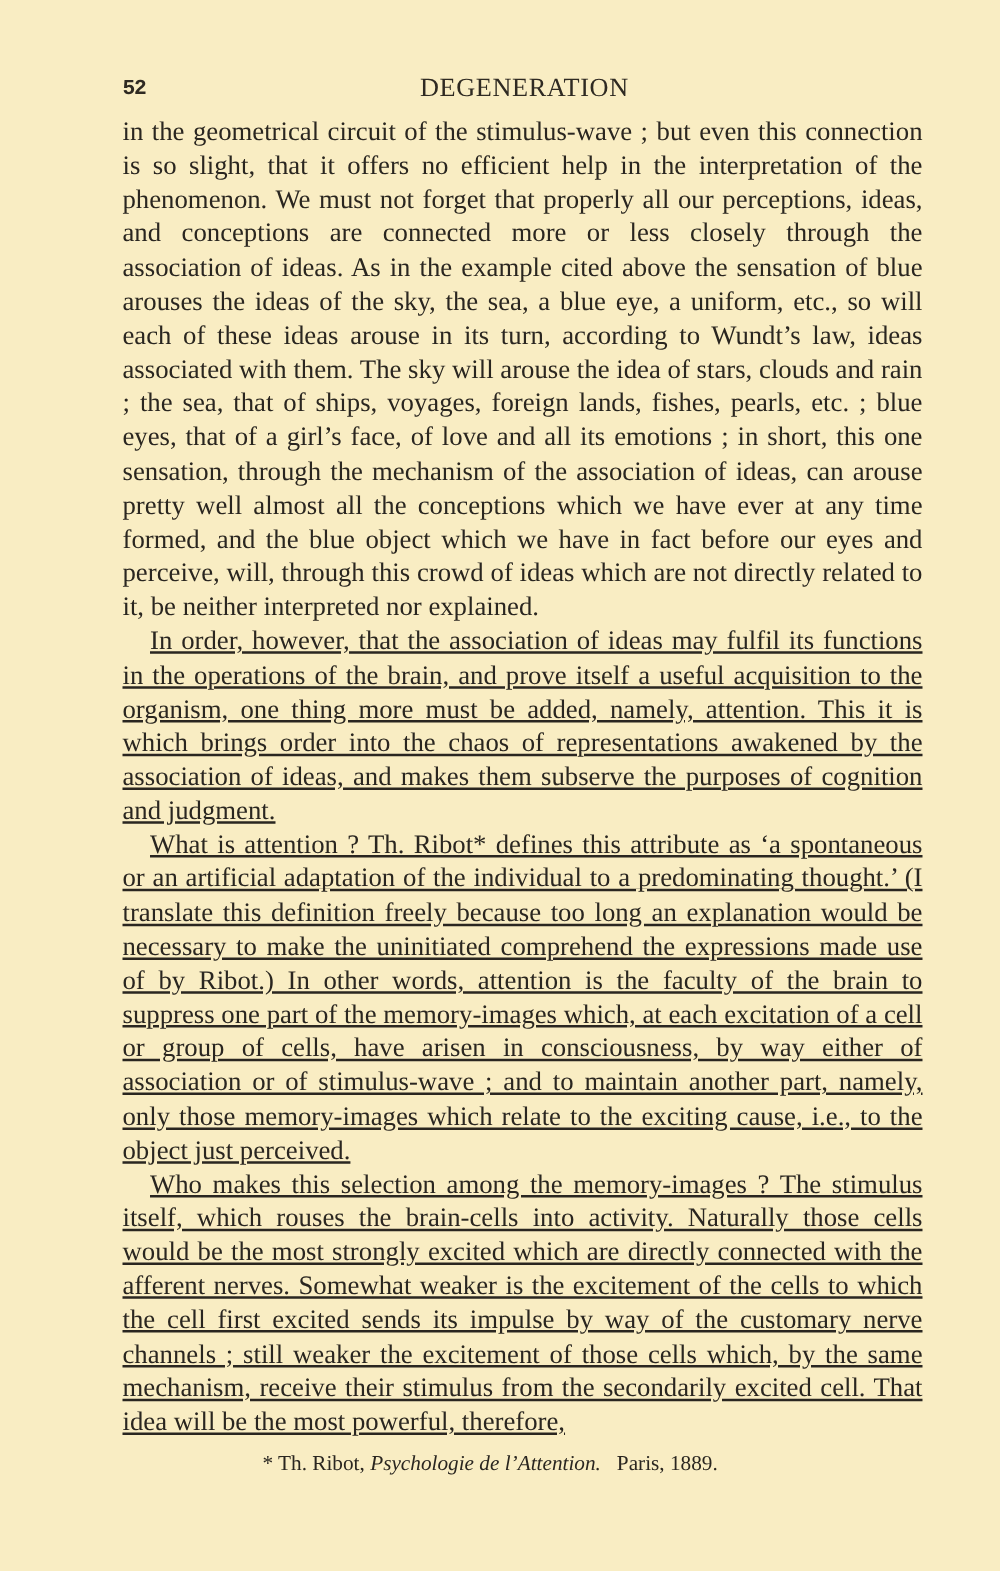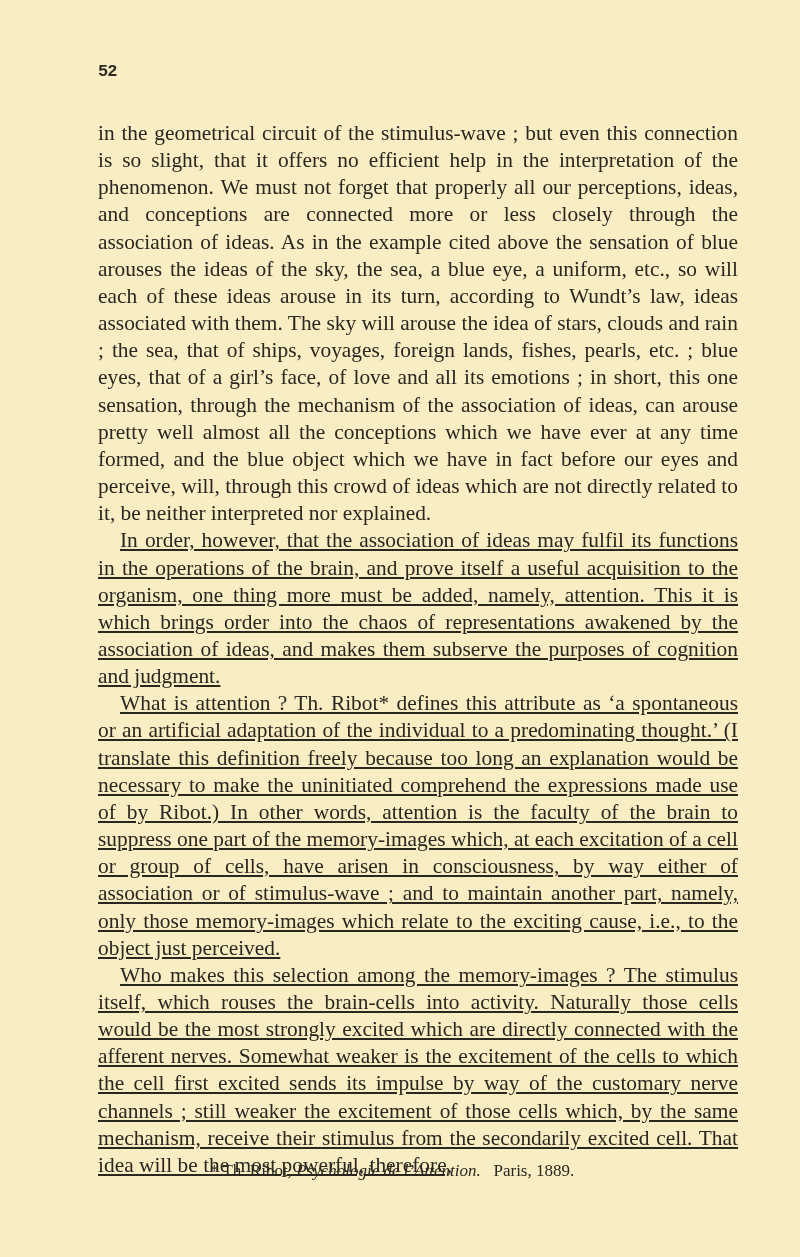--- a/index.html
+++ b/index.html
@@ -47,21 +47,20 @@
     color: #2f2a22;
   }
   .body-text {
     position: absolute;
     top: 92px;
     left: 0;
     width: 640px;
     font-size: 21.4px;
     line-height: 27.15px;
     text-align: justify;
-    margin-top: 28px;
   }
   .body-text p {
     margin: 0;
     text-indent: 0;
   }
   .body-text p.indent {
     text-indent: 22px;
     text-decoration: underline;
   }
   .footnote {
@@ -75,20 +74,21 @@
   .footnote em {
     font-style: italic;
   }
 </style>
 </head>
 <body>
 
 <div class="page">
   <div class="running-head">
     <span class="page-number">52</span>
+    <span class="header-title">DEGENERATION</span>
   </div>
 
   <div class="body-text">
     <p>in the geometrical circuit of the stimulus-wave ; but even this connection is so slight, that it offers no efficient help in the interpretation of the phenomenon. We must not forget that properly all our perceptions, ideas, and conceptions are connected more or less closely through the association of ideas. As in the example cited above the sensation of blue arouses the ideas of the sky, the sea, a blue eye, a uniform, etc., so will each of these ideas arouse in its turn, according to Wundt’s law, ideas associated with them. The sky will arouse the idea of stars, clouds and rain ; the sea, that of ships, voyages, foreign lands, fishes, pearls, etc. ; blue eyes, that of a girl’s face, of love and all its emotions ; in short, this one sensation, through the mechanism of the association of ideas, can arouse pretty well almost all the conceptions which we have ever at any time formed, and the blue object which we have in fact before our eyes and perceive, will, through this crowd of ideas which are not directly related to it, be neither interpreted nor explained.</p>
     <p class="indent">In order, however, that the association of ideas may fulfil its functions in the operations of the brain, and prove itself a useful acquisition to the organism, one thing more must be added, namely, attention. This it is which brings order into the chaos of representations awakened by the association of ideas, and makes them subserve the purposes of cognition and judgment.</p>
     <p class="indent">What is attention ? Th. Ribot* defines this attribute as ‘a spontaneous or an artificial adaptation of the individual to a predominating thought.’ (I translate this definition freely because too long an explanation would be necessary to make the uninitiated comprehend the expressions made use of by Ribot.) In other words, attention is the faculty of the brain to suppress one part of the memory-images which, at each excitation of a cell or group of cells, have arisen in consciousness, by way either of association or of stimulus-wave ; and to maintain another part, namely, only those memory-images which relate to the exciting cause, i.e., to the object just perceived.</p>
     <p class="indent">Who makes this selection among the memory-images ? The stimulus itself, which rouses the brain-cells into activity. Naturally those cells would be the most strongly excited which are directly connected with the afferent nerves. Somewhat weaker is the excitement of the cells to which the cell first excited sends its impulse by way of the customary nerve channels ; still weaker the excitement of those cells which, by the same mechanism, receive their stimulus from the secondarily excited cell. That idea will be the most powerful, therefore,</p>
   </div>
 
   <div class="footnote">

